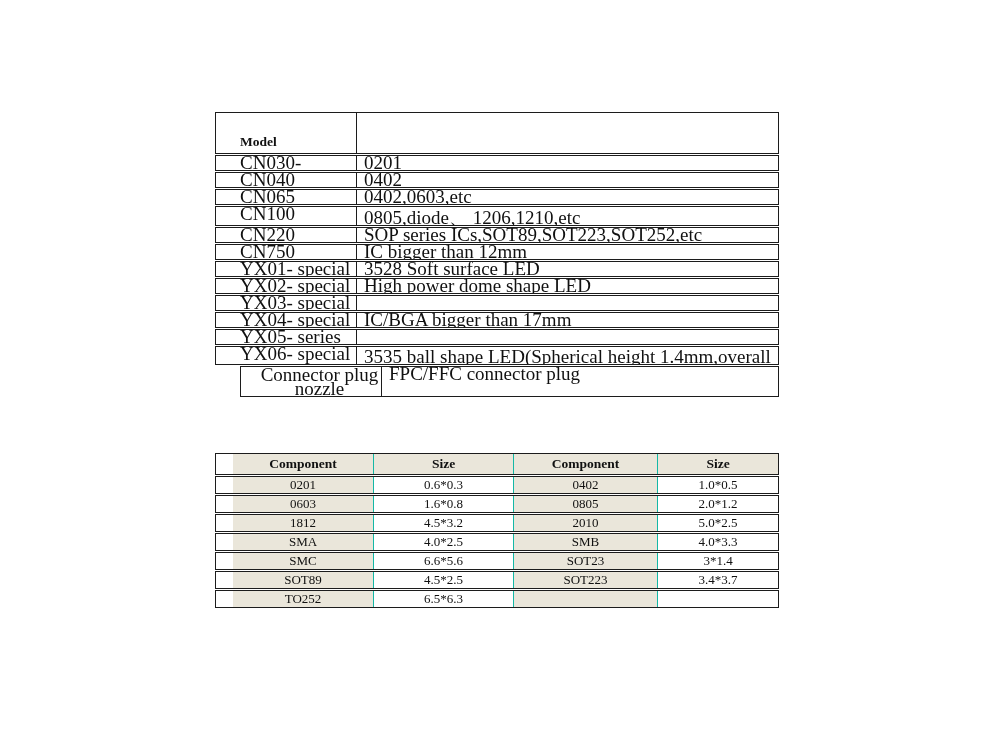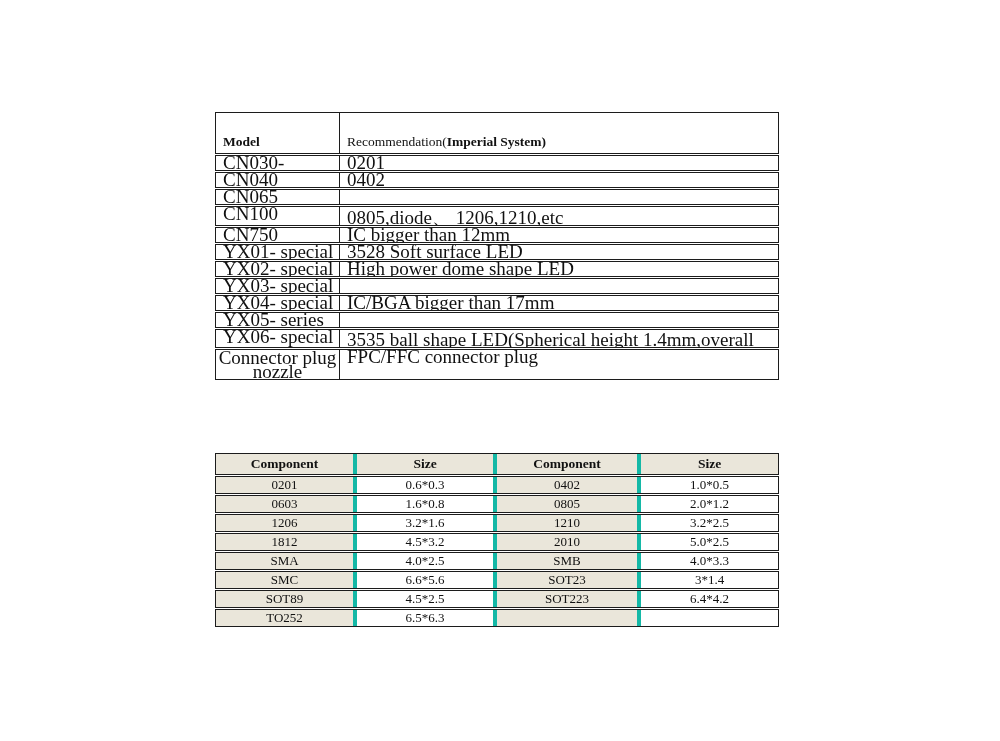--- a/index.html
+++ b/index.html
@@ -18,20 +18,21 @@
     height: 741px;
     background: #ffffff;
   }
   
   .row {
     display: flex;
     border: 1px solid #1c1c1c;
     margin-bottom: 1px;
     background: #ffffff;
     box-sizing: border-box;
+    padding-left: 17px;
   }
   
   .t1 {
     position: absolute;
     left: 215px;
     top: 112px;
     width: 564px;
   }
   .t1 .c1 {
     width: 124px;
@@ -62,38 +63,39 @@
     font-size: 19px;
     line-height: 14px;
   }
   .trow.tall20 { height: 20px; }
   .trow.tall20 .c2 { padding-top: 4px; }
   .trow.tall19 { height: 19px; }
   .trow.tall19 .c2 { padding-top: 3px; }
   .trow.connector {
     height: 31px;
     line-height: 14px;
+    margin-left: 25px;
   }
   .trow.connector .c1 {
     text-align: center;
     padding: 1px 2px 0 2px;
   }
   
   .t2 {
     position: absolute;
     left: 215px;
     top: 453px;
     width: 564px;
   }
   .t2 .cc {
     display: flex;
     align-items: center;
     justify-content: center;
     box-sizing: border-box;
-    border-right: 4px solid #14b8a6;
+    border-right: 1px solid #14b8a6;
     overflow: hidden;
     text-align: center;
   }
   .t2 .col0 { width: 141px; }
   .t2 .col1 { width: 140px; }
   .t2 .col2 { width: 144px; }
   .t2 .col3 { flex: 1; border-right: none; }
   .t2 .hrow2 {
     height: 22px;
     font-weight: bold;
@@ -106,40 +108,41 @@
   .shaded { background: var(--shade, #eae6da); }
 </style>
 </head>
 <body>
 
 <div class="canvas">
 
   <div class="t1">
     <div class="row hrow1">
       <div class="c1">Model</div>
-      <div class="c2">
-        <span>Recommendation(</span>
-          <span class="bold-seg">Imperial System)</span>
-      </div>
     </div>
     <div id="t1-body">
         <div class="row trow">
           <div class="c1">CN030- special</div>
           <div class="c2">0201</div>
         </div>
         <div class="row trow">
           <div class="c1">CN040</div>
           <div class="c2">0402</div>
         </div>
         <div class="row trow">
           <div class="c1">CN065</div>
+          <div class="c2">0402,0603,etc</div>
         </div>
         <div class="row trow tall20">
           <div class="c1">CN100</div>
           <div class="c2">0805,diode、 1206,1210,etc</div>
+        </div>
+        <div class="row trow">
+          <div class="c1">CN220</div>
+          <div class="c2">SOP series ICs,SOT89,SOT223,SOT252,etc</div>
         </div>
         <div class="row trow">
           <div class="c1">CN750</div>
           <div class="c2">IC bigger than 12mm</div>
         </div>
         <div class="row trow">
           <div class="c1">YX01- special</div>
           <div class="c2">3528 Soft surface LED</div>
         </div>
         <div class="row trow">
@@ -184,26 +187,20 @@
           <div class="cc col2 shaded">0402</div>
           <div class="cc col3">1.0*0.5</div>
         </div>
         <div class="row row2">
           <div class="cc col0 shaded">0603</div>
           <div class="cc col1">1.6*0.8</div>
           <div class="cc col2 shaded">0805</div>
           <div class="cc col3">2.0*1.2</div>
         </div>
         <div class="row row2">
-          <div class="cc col0 shaded">1206</div>
-          <div class="cc col1">3.2*1.6</div>
-          <div class="cc col2 shaded">1210</div>
-          <div class="cc col3">3.2*2.5</div>
-        </div>
-        <div class="row row2">
           <div class="cc col0 shaded">1812</div>
           <div class="cc col1">4.5*3.2</div>
           <div class="cc col2 shaded">2010</div>
           <div class="cc col3">5.0*2.5</div>
         </div>
         <div class="row row2">
           <div class="cc col0 shaded">SMA</div>
           <div class="cc col1">4.0*2.5</div>
           <div class="cc col2 shaded">SMB</div>
           <div class="cc col3">4.0*3.3</div>
@@ -211,21 +208,21 @@
         <div class="row row2">
           <div class="cc col0 shaded">SMC</div>
           <div class="cc col1">6.6*5.6</div>
           <div class="cc col2 shaded">SOT23</div>
           <div class="cc col3">3*1.4</div>
         </div>
         <div class="row row2">
           <div class="cc col0 shaded">SOT89</div>
           <div class="cc col1">4.5*2.5</div>
           <div class="cc col2 shaded">SOT223</div>
-          <div class="cc col3">6.4*4.2</div>
+          <div class="cc col3">3.4*3.7</div>
         </div>
         <div class="row row2">
           <div class="cc col0 shaded">TO252</div>
           <div class="cc col1">6.5*6.3</div>
           <div class="cc col2 shaded"></div>
           <div class="cc col3"></div>
         </div>
       </div>
   </div>
 

